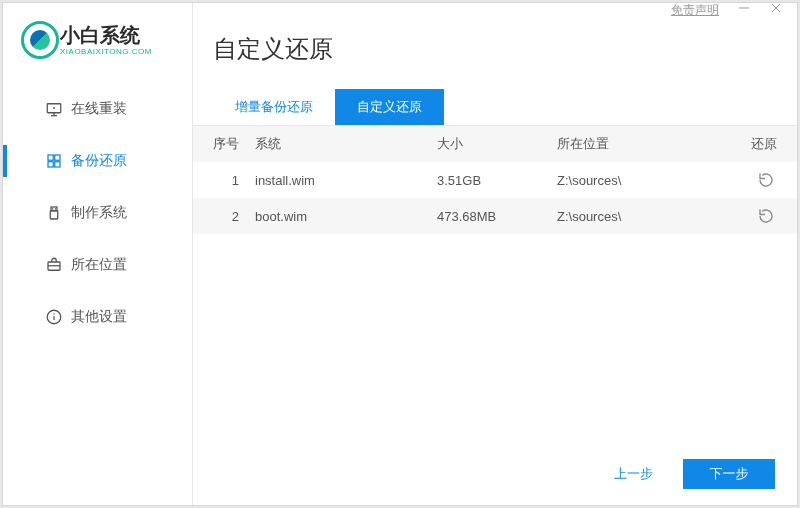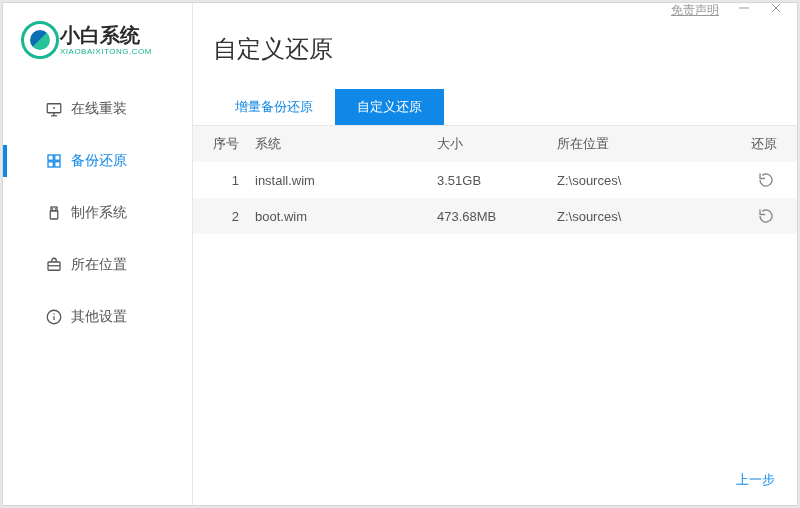--- a/index.html
+++ b/index.html
@@ -270,16 +270,17 @@
                   <path d="M4 12a8 8 0 1 0 3-6.2"></path>
                   <polyline points="4 4 4 10 10 10" stroke-linecap="round" stroke-linejoin="round"></polyline>
                 </svg>
             </div>
           </div>
         </div>
       </div>
 
       <div class="footer">
         <span class="btn-link">上一步</span>
+        <button class="btn-primary">下一步</button>
       </div>
     </div>
   </div>
 </div>
 
 </body></html>

